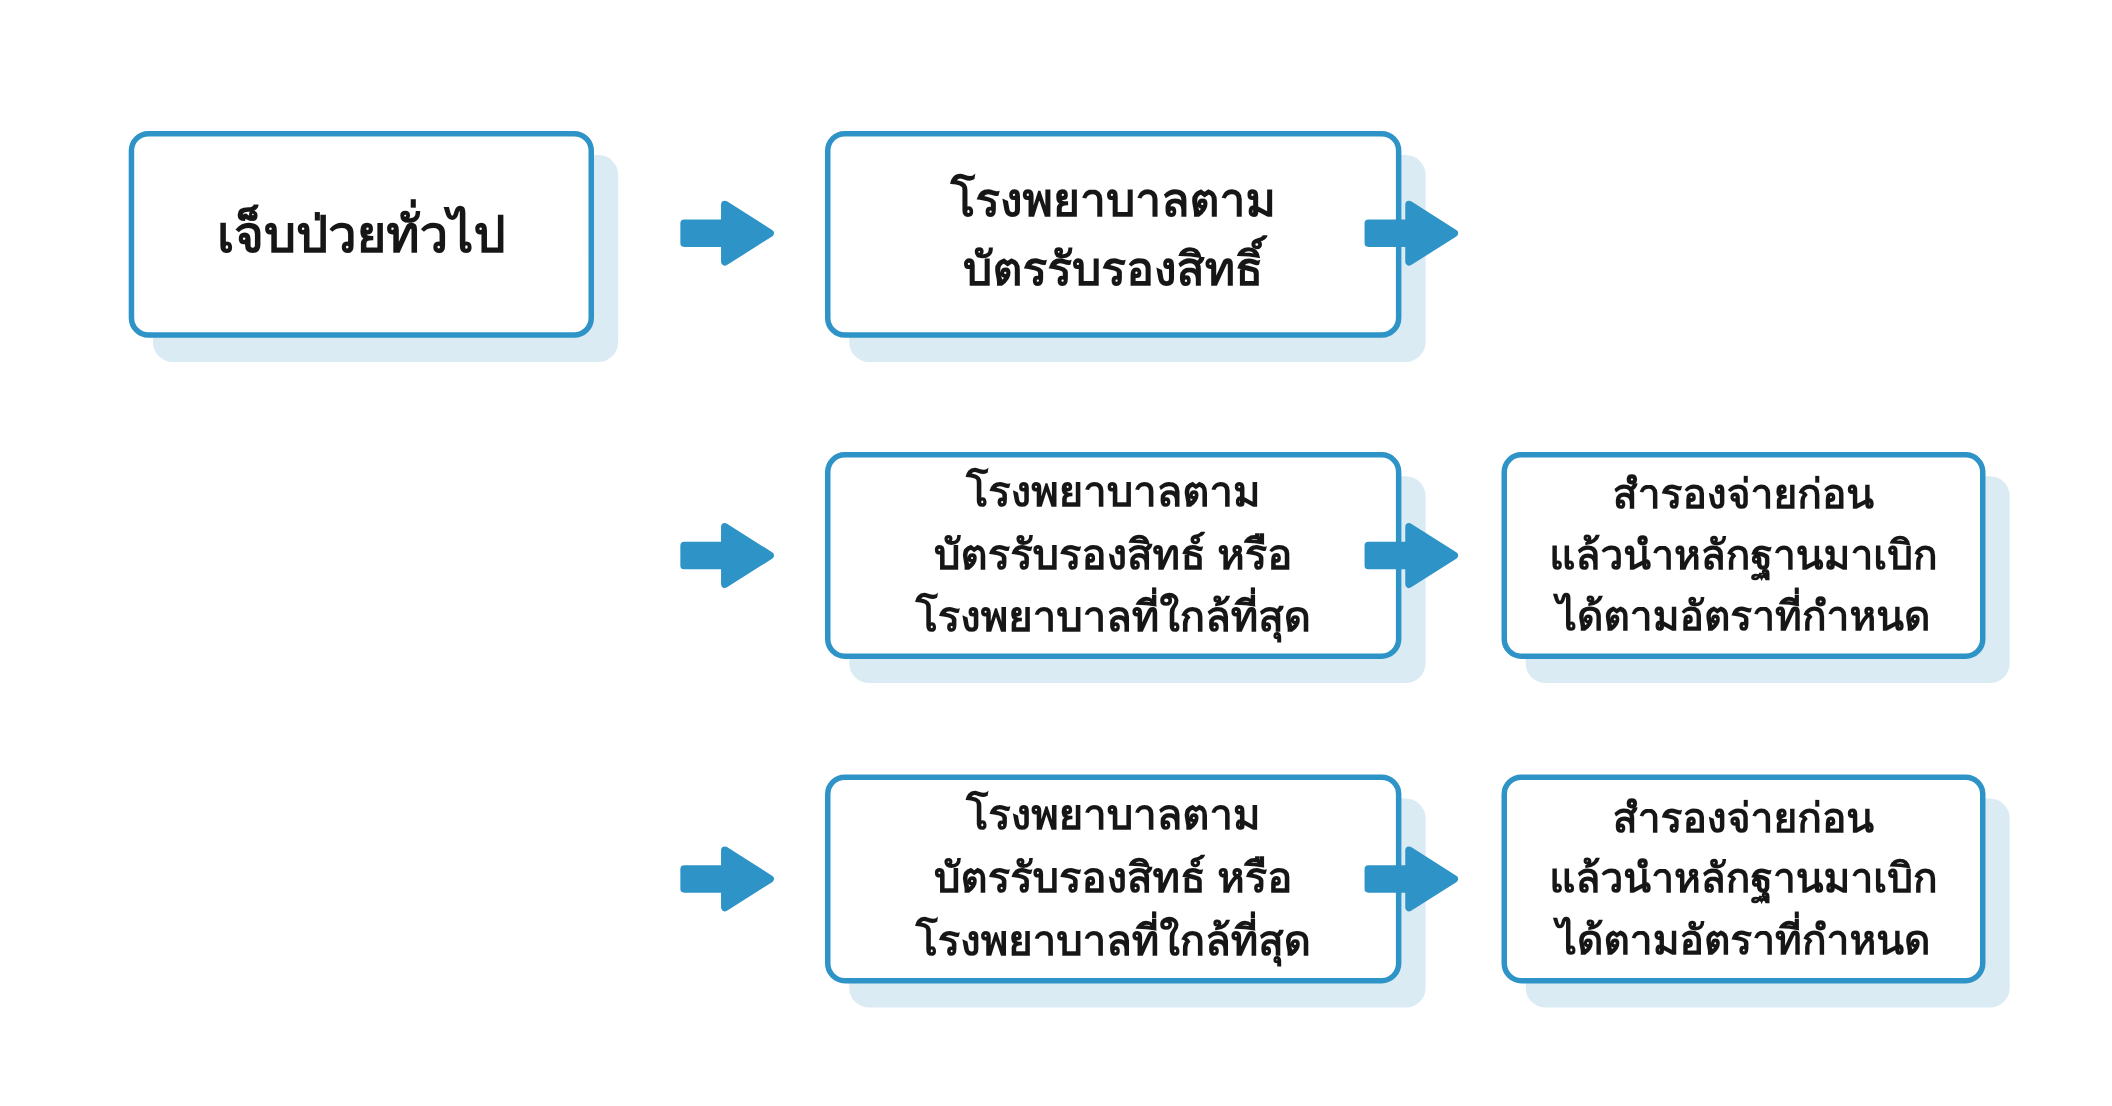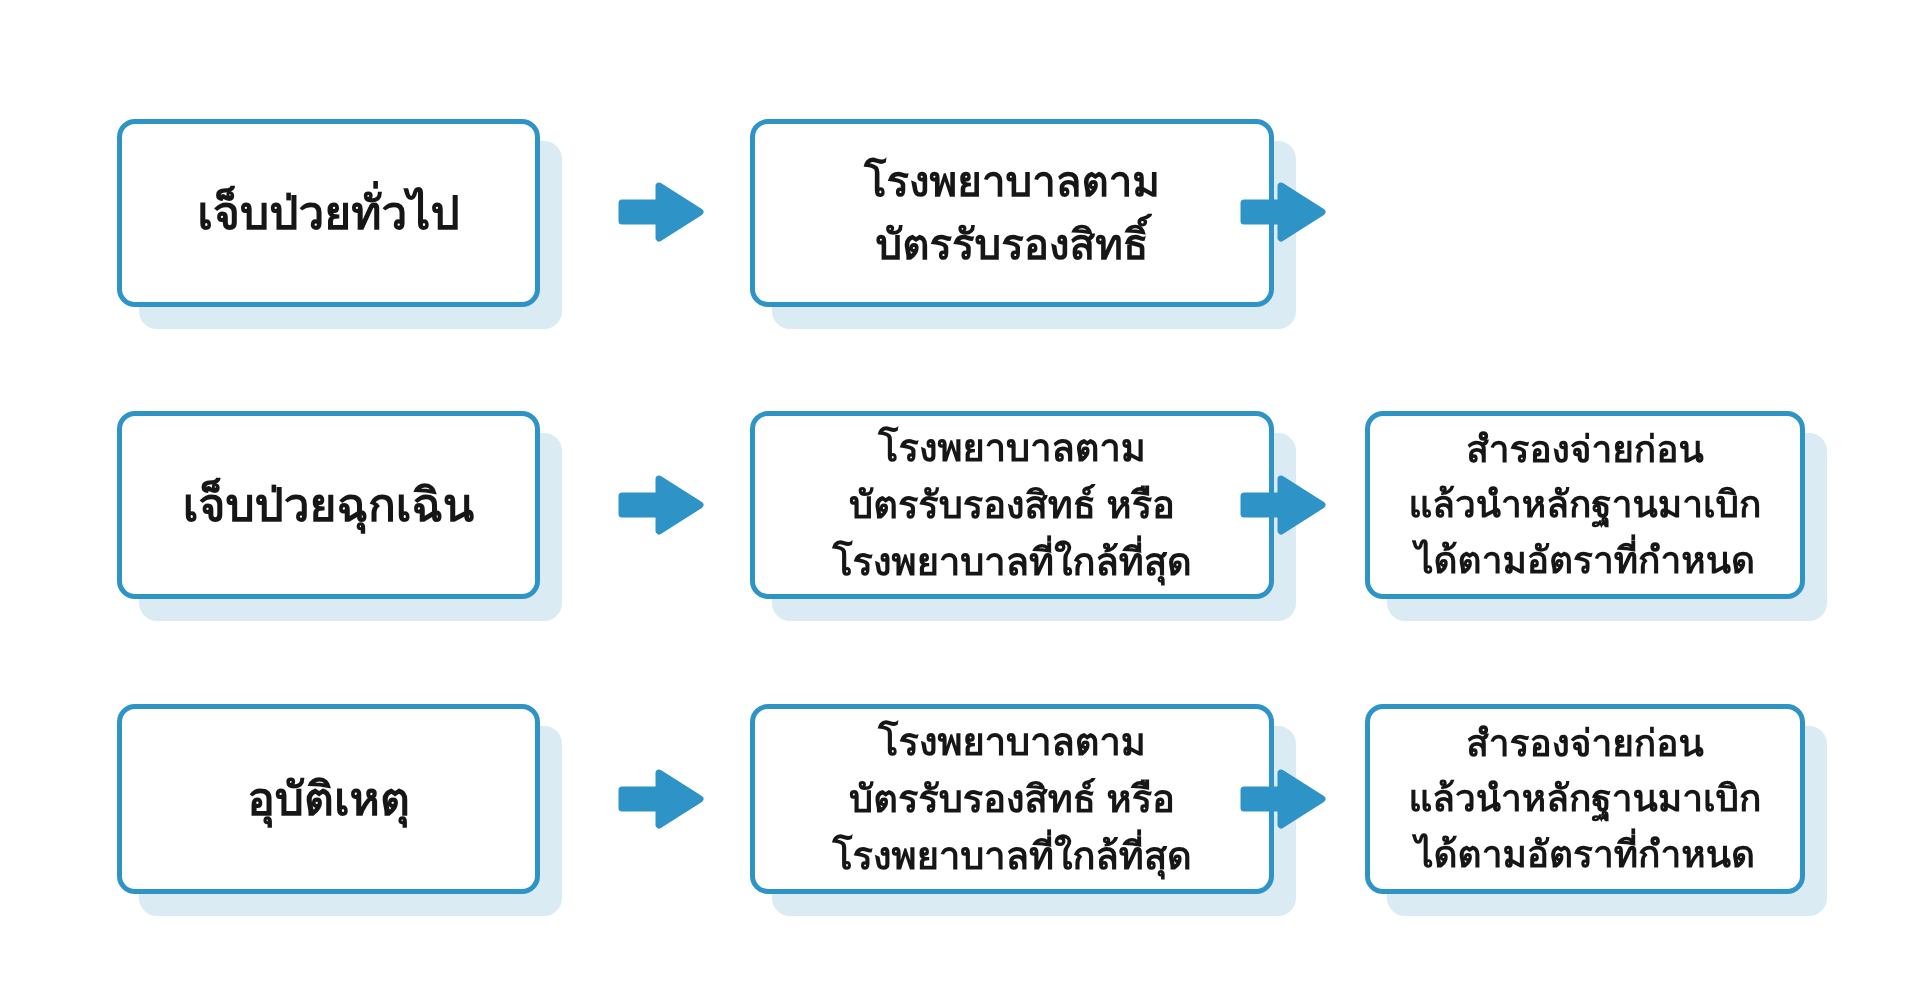--- a/index.html
+++ b/index.html
@@ -74,43 +74,37 @@
     <path d="M4 24 H41 V7 L82 33 L41 59 V42 H4 Z" fill="#2E93C6" stroke="#2E93C6" stroke-width="7" stroke-linejoin="round"></path>
   </svg>
   <div class="box r1 c2">
     <span class="txt">โรงพยาบาลตาม
 บัตรรับรองสิทธิ์</span>
   </div>
   <svg class="arrow a2 ar1" viewBox="0 0 86 66" aria-hidden="true">
     <path d="M4 24 H41 V7 L82 33 L41 59 V42 H4 Z" fill="#2E93C6" stroke="#2E93C6" stroke-width="7" stroke-linejoin="round"></path>
   </svg>
 
-  <div class="box r2 c1">
-    <span class="txt">เจ็บป่วยฉุกเฉิน</span>
-  </div>
   <svg class="arrow a1 ar2" viewBox="0 0 86 66" aria-hidden="true">
     <path d="M4 24 H41 V7 L82 33 L41 59 V42 H4 Z" fill="#2E93C6" stroke="#2E93C6" stroke-width="7" stroke-linejoin="round"></path>
   </svg>
   <div class="box r2 c2">
     <span class="txt">โรงพยาบาลตาม
 บัตรรับรองสิทธ์ หรือ
 โรงพยาบาลที่ใกล้ที่สุด</span>
   </div>
   <svg class="arrow a2 ar2" viewBox="0 0 86 66" aria-hidden="true">
     <path d="M4 24 H41 V7 L82 33 L41 59 V42 H4 Z" fill="#2E93C6" stroke="#2E93C6" stroke-width="7" stroke-linejoin="round"></path>
   </svg>
   <div class="box r2 c3">
     <span class="txt">สำรองจ่ายก่อน
 แล้วนำหลักฐานมาเบิก
 ได้ตามอัตราที่กำหนด</span>
   </div>
 
-  <div class="box r3 c1">
-    <span class="txt">อุบัติเหตุ</span>
-  </div>
   <svg class="arrow a1 ar3" viewBox="0 0 86 66" aria-hidden="true">
     <path d="M4 24 H41 V7 L82 33 L41 59 V42 H4 Z" fill="#2E93C6" stroke="#2E93C6" stroke-width="7" stroke-linejoin="round"></path>
   </svg>
   <div class="box r3 c2">
     <span class="txt">โรงพยาบาลตาม
 บัตรรับรองสิทธ์ หรือ
 โรงพยาบาลที่ใกล้ที่สุด</span>
   </div>
   <svg class="arrow a2 ar3" viewBox="0 0 86 66" aria-hidden="true">
     <path d="M4 24 H41 V7 L82 33 L41 59 V42 H4 Z" fill="#2E93C6" stroke="#2E93C6" stroke-width="7" stroke-linejoin="round"></path>

